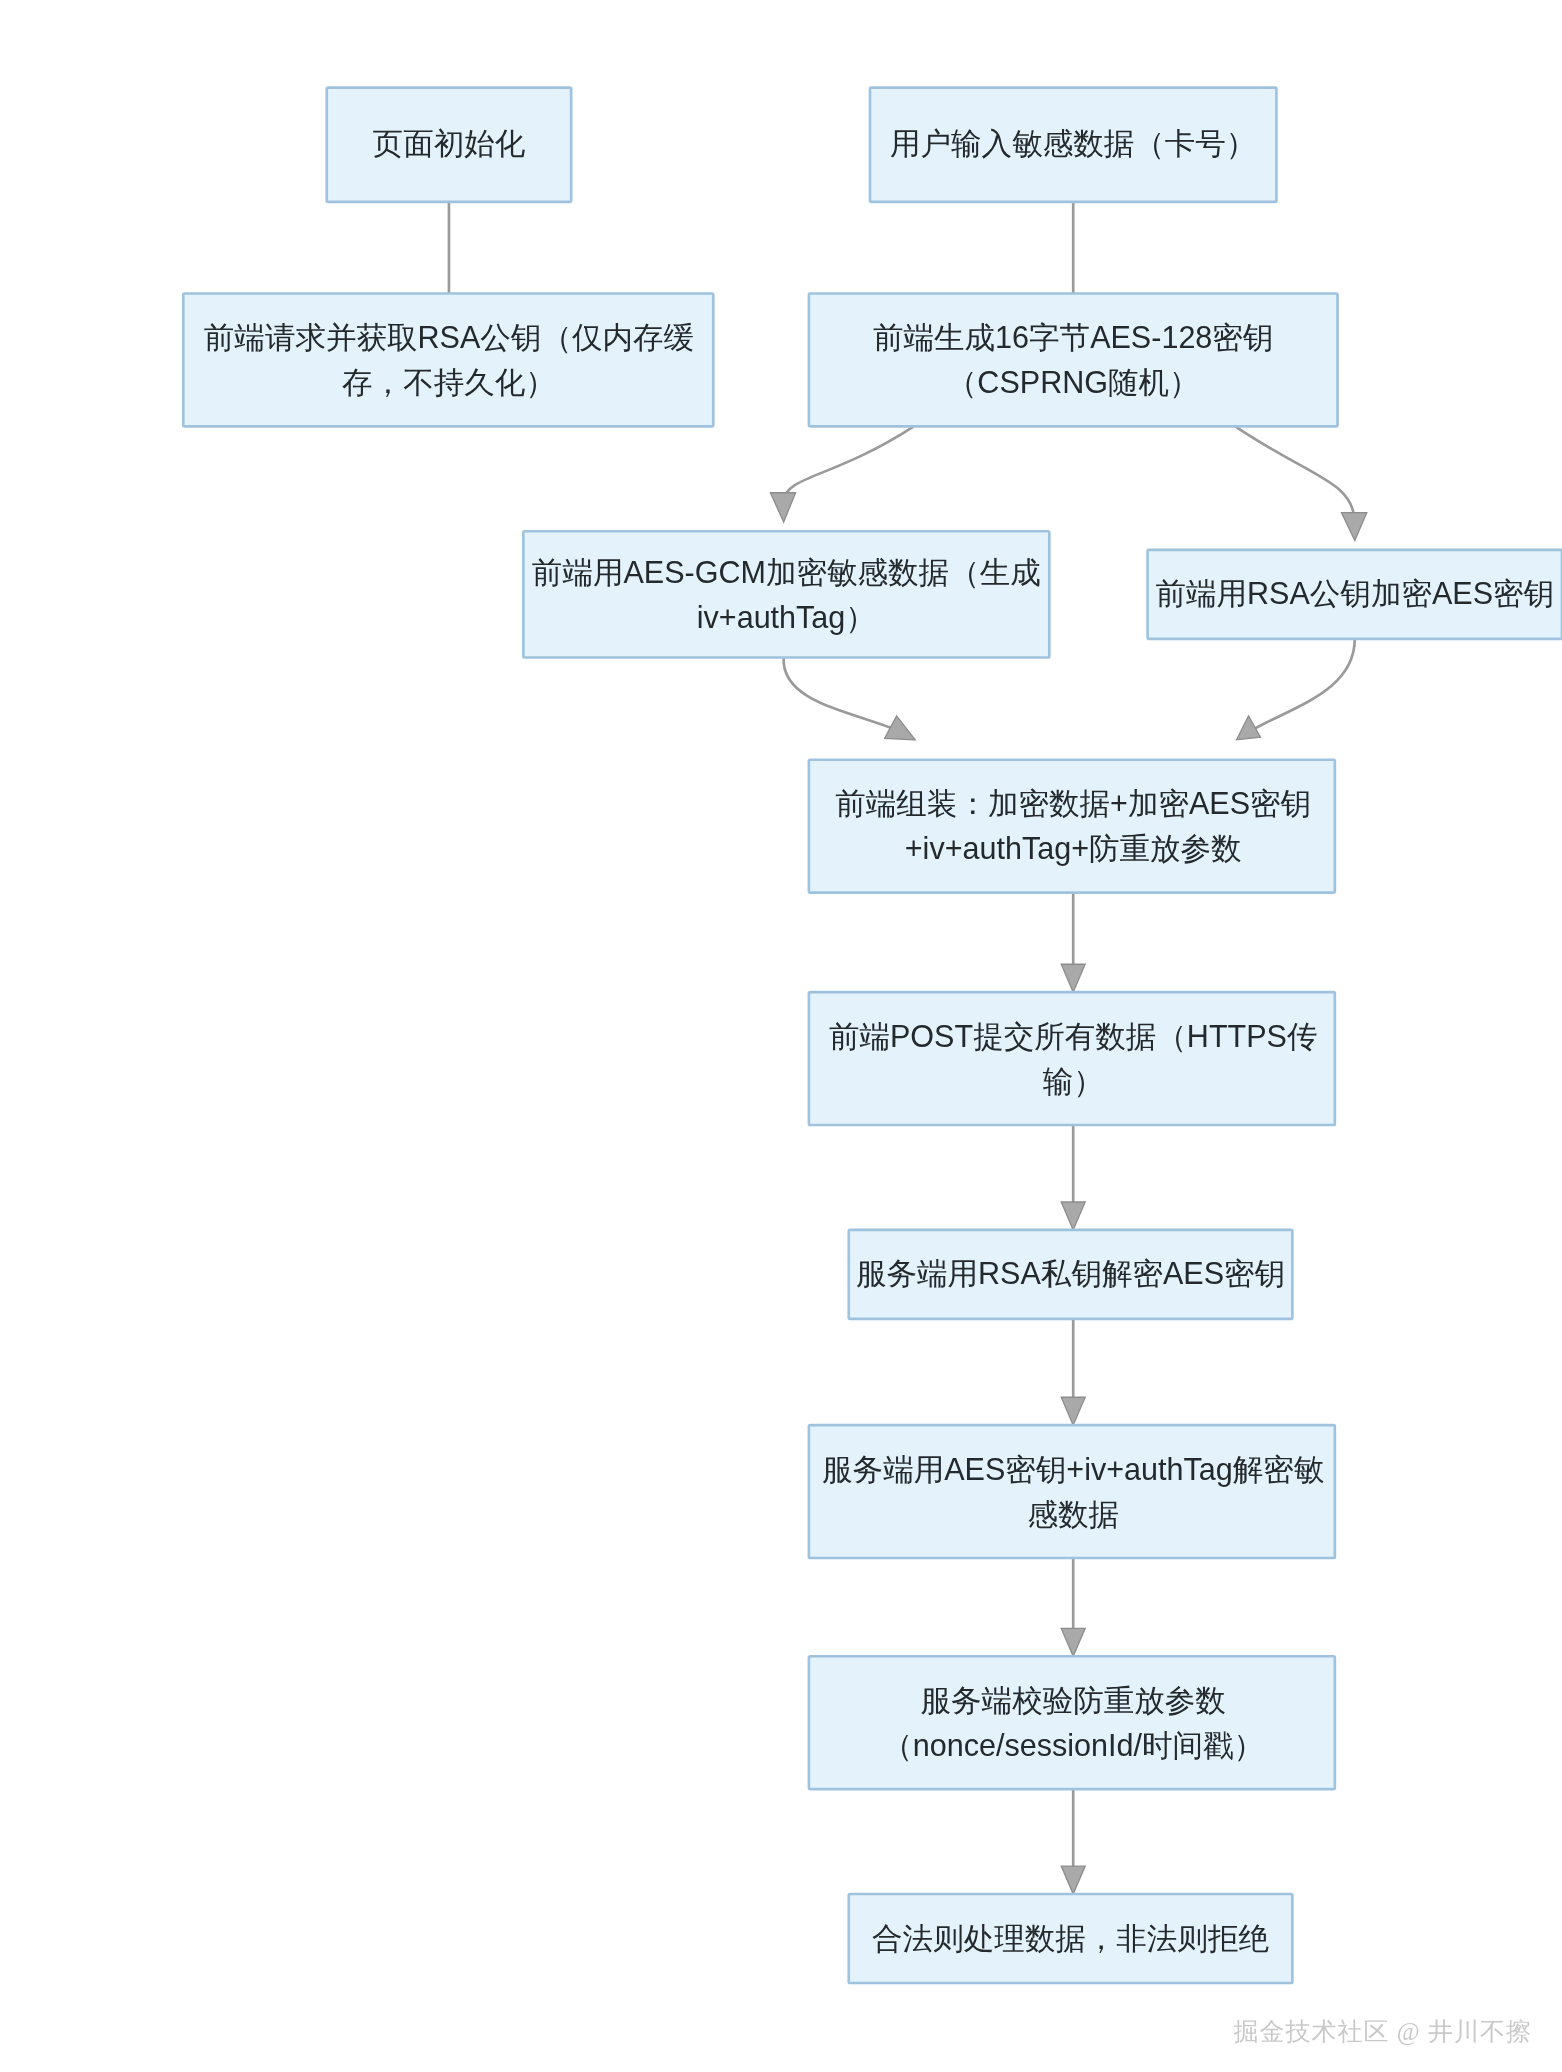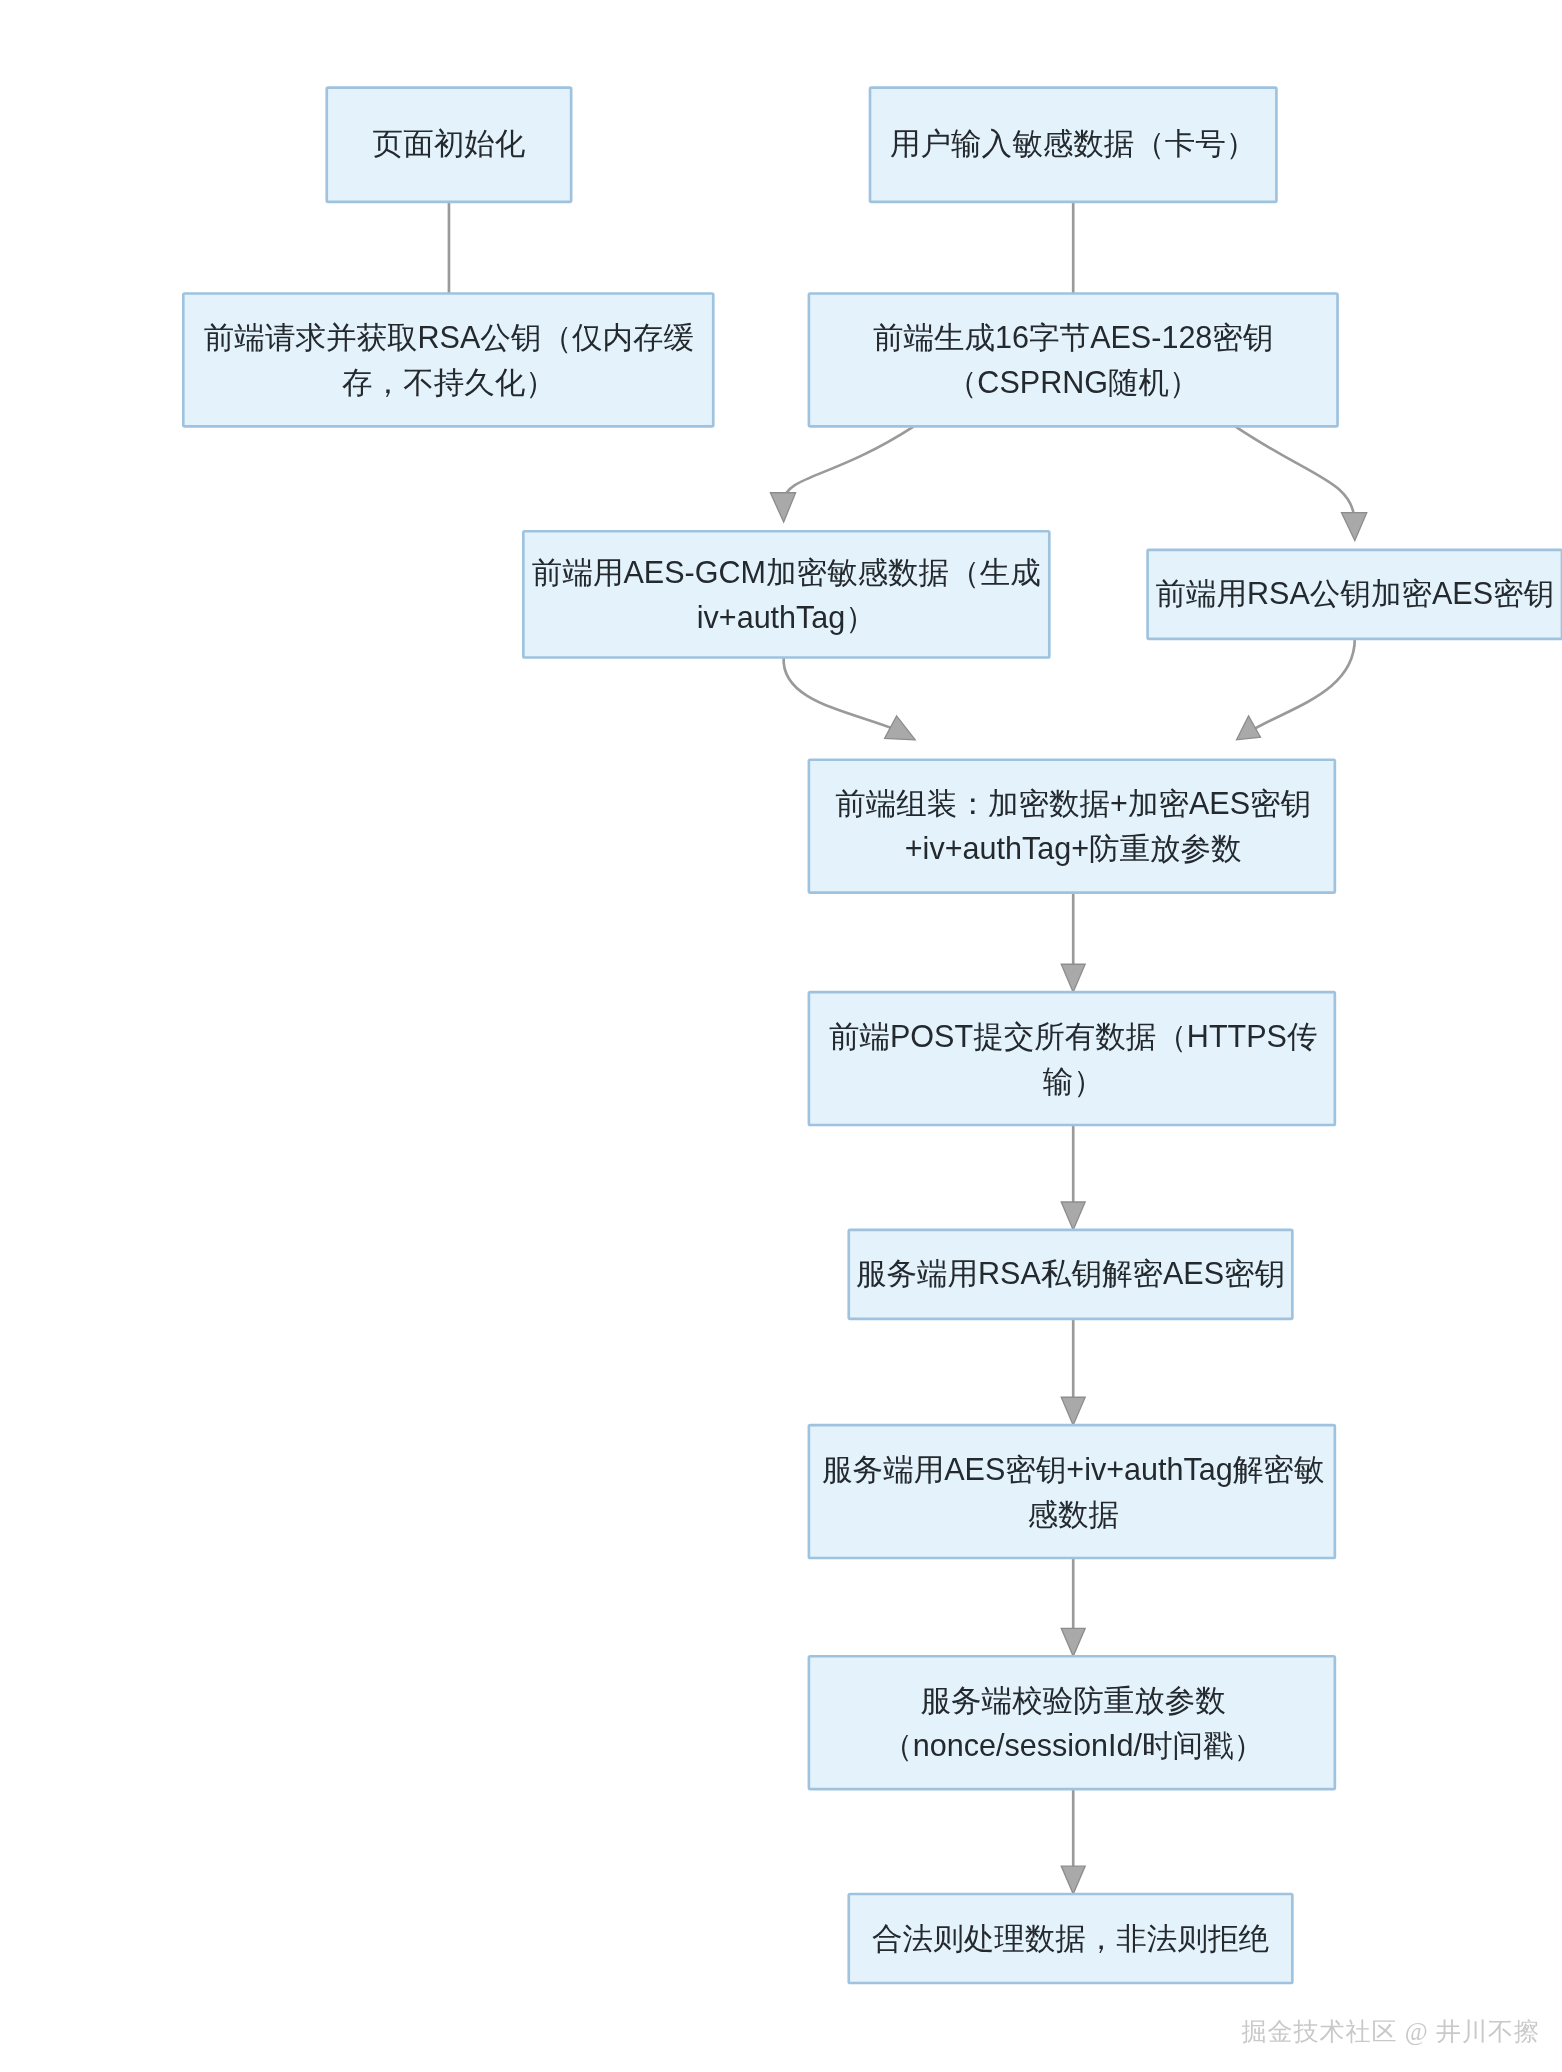--- a/index.html
+++ b/index.html
@@ -43,21 +43,21 @@
     stroke: #9a9a9a;
     stroke-width: 2;
   }
   .arrow-head {
     fill: #a9a9a9;
     stroke: #8d8d8d;
     stroke-width: 1;
   }
   .watermark-text {
     position: absolute;
-    right: 22px;
+    right: 30px;
     bottom: 24px;
     font-family: "Liberation Serif", "DejaVu Serif", serif;
     font-size: 25px;
     color: #c9c9c9;
     letter-spacing: 1px;
     white-space: nowrap;
     user-select: none;
   }
 </style>
 </head>

